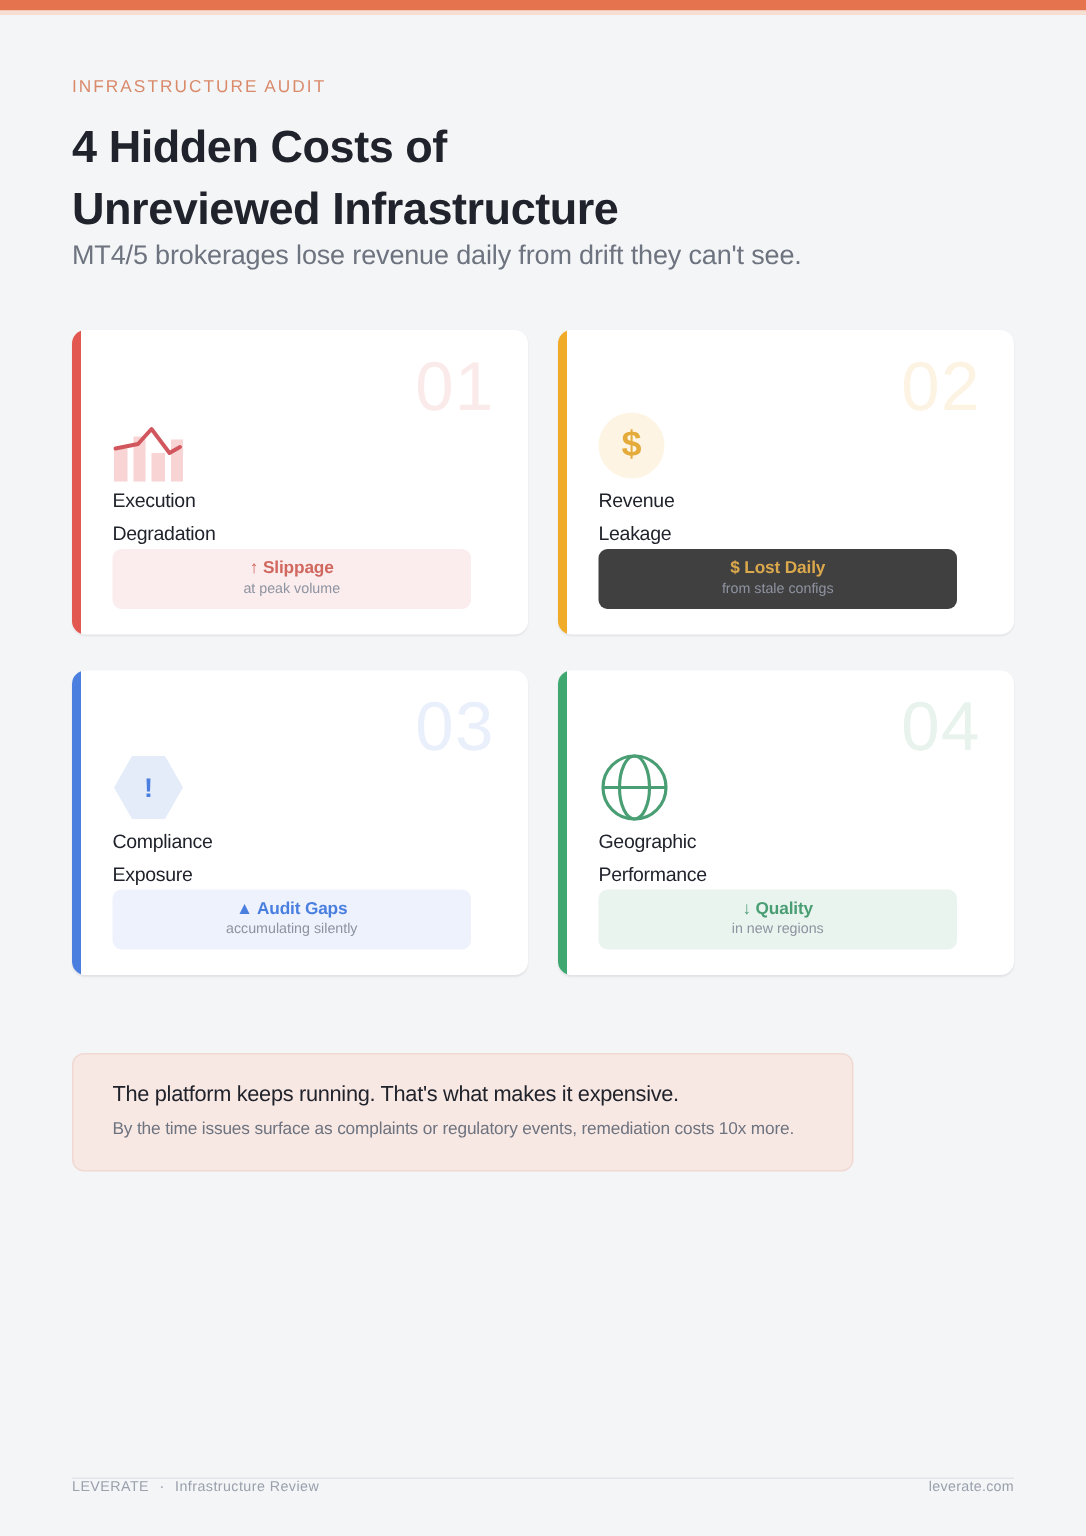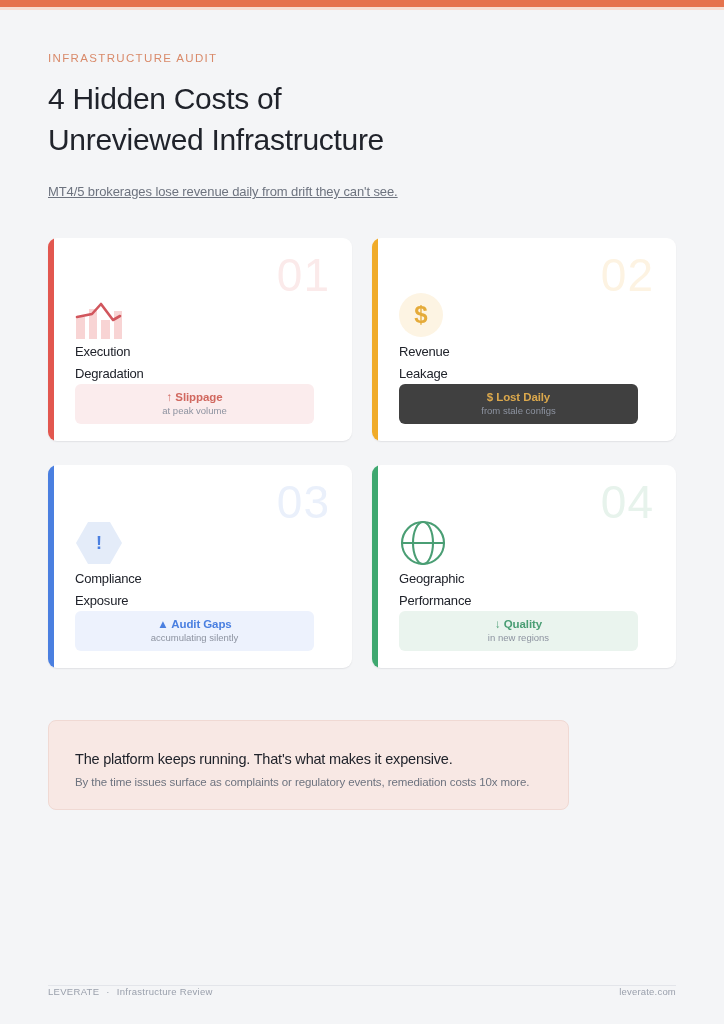--- a/index.html
+++ b/index.html
@@ -21,29 +21,28 @@
     font-size: 11.5px;
     letter-spacing: 1.35px;
     color: #d98a6a;
     font-weight: 400;
   }
   .headline {
     margin-top: 14px;
     font-size: 30px;
     line-height: 41px;
     color: #20232b;
-    font-weight: 400;
+    font-weight: 700;
     letter-spacing: -0.3px;
   }
   .subhead {
-    margin-top: 24px;
-    font-size: 13px;
+    margin-top: 0;
+    font-size: 18px;
     color: #6d737f;
     letter-spacing: -0.1px;
-    text-decoration: underline;
   }
 
   .card-grid {
     margin-top: 39px;
     display: grid;
     grid-template-columns: 304px 304px;
     column-gap: 20px;
     row-gap: 24px;
   }
 
@@ -96,21 +95,21 @@
     font-size: 18px; font-weight: 700; color: #4a7fe0; line-height: 1;
   }
 
   .globe { position: absolute; left: 0; top: 1px; }
 
   .callout {
     margin-top: 52px;
     background: #f8e8e4;
     border: 1px solid #f0d9d3;
     border-radius: 8px;
-    padding: 30px 26px 21px;
+    padding: 19px 26px 21px;
   }
   .callout-title { font-size: 14.5px; color: #20232b; letter-spacing: -0.2px; }
   .callout-sub { margin-top: 9px; font-size: 11.5px; color: #6d737f; letter-spacing: -0.1px; }
 
   .footer {
     position: absolute; left: 48px; right: 48px; bottom: 27px;
     border-top: 1px solid #e3e5ea;
     display: flex; justify-content: space-between; align-items: baseline;
   }
   .footer-left { font-size: 9.5px; color: #9aa0ac; letter-spacing: 0.3px; }

